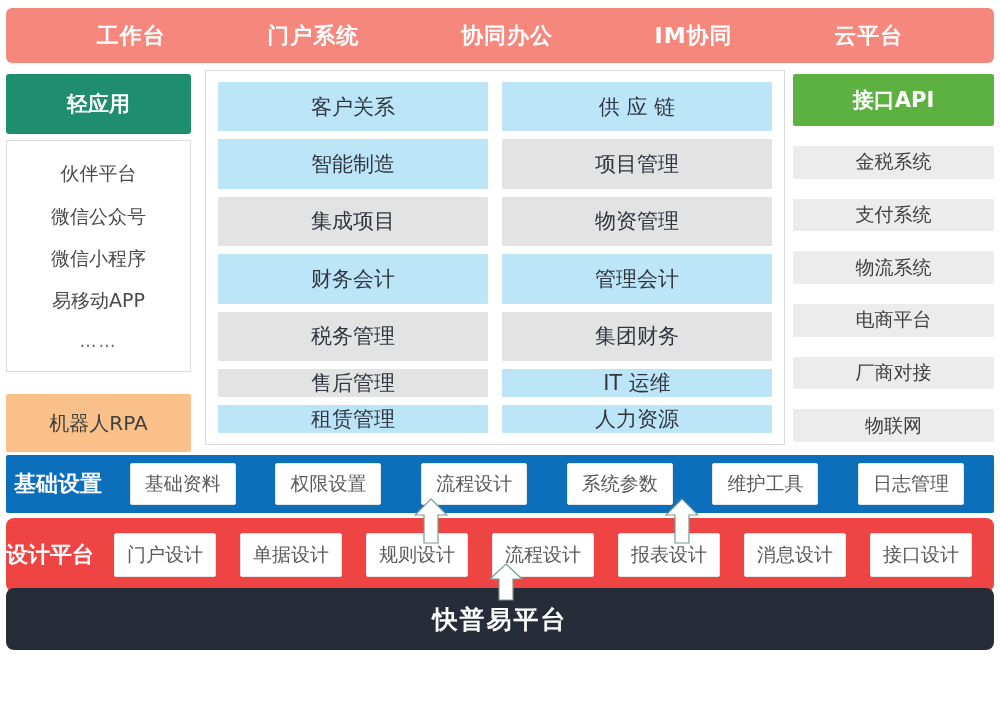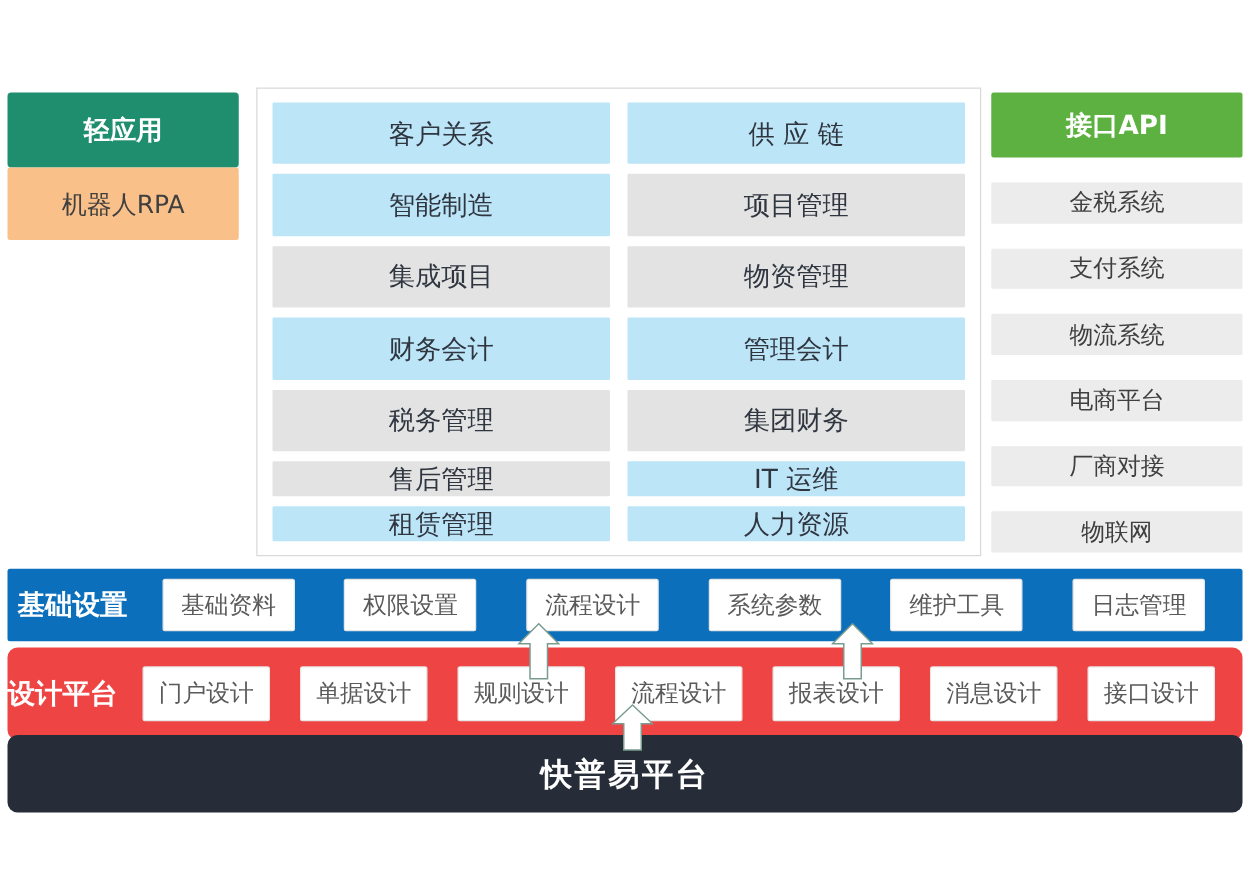--- a/index.html
+++ b/index.html
@@ -80,21 +80,21 @@
     font-size: 19px;
     text-align: center;
     white-space: nowrap;
   }
   .left-list .li.dots {
     font-size: 17px;
     letter-spacing: 2px;
     color: #6a6a6a;
   }
   .left-foot {
-    margin-top: 0;
+    margin-top: 22px;
     height: 58px;
     background: #FAC08A;
     border-radius: 2px;
     display: flex;
     align-items: center;
     justify-content: center;
     color: #3f3f3f;
     font-size: 20px;
   }
 
@@ -243,23 +243,37 @@
     font-size: 25px;
     font-weight: bold;
     letter-spacing: 2px;
   }
 </style>
 </head>
 <body>
 
 <div id="canvas">
 
+  <div class="top-bar">
+    <div class="tab">工作台</div>
+    <div class="tab">门户系统</div>
+    <div class="tab">协同办公</div>
+    <div class="tab">IM协同</div>
+    <div class="tab">云平台</div>
+  </div>
 
   <div class="left-col">
     <div class="left-head">轻应用</div>
+    <div class="left-list">
+      <div class="li">伙伴平台</div>
+      <div class="li">微信公众号</div>
+      <div class="li">微信小程序</div>
+      <div class="li">易移动APP</div>
+      <div class="li dots">……</div>
+    </div>
     <div class="left-foot">机器人RPA</div>
   </div>
 
   <div class="center-panel">
     <div class="grid">
       <div class="cell blue">客户关系</div>
       <div class="cell blue">供 应 链</div>
       <div class="cell blue">智能制造</div>
 
       <div class="cell gray">项目管理</div>

